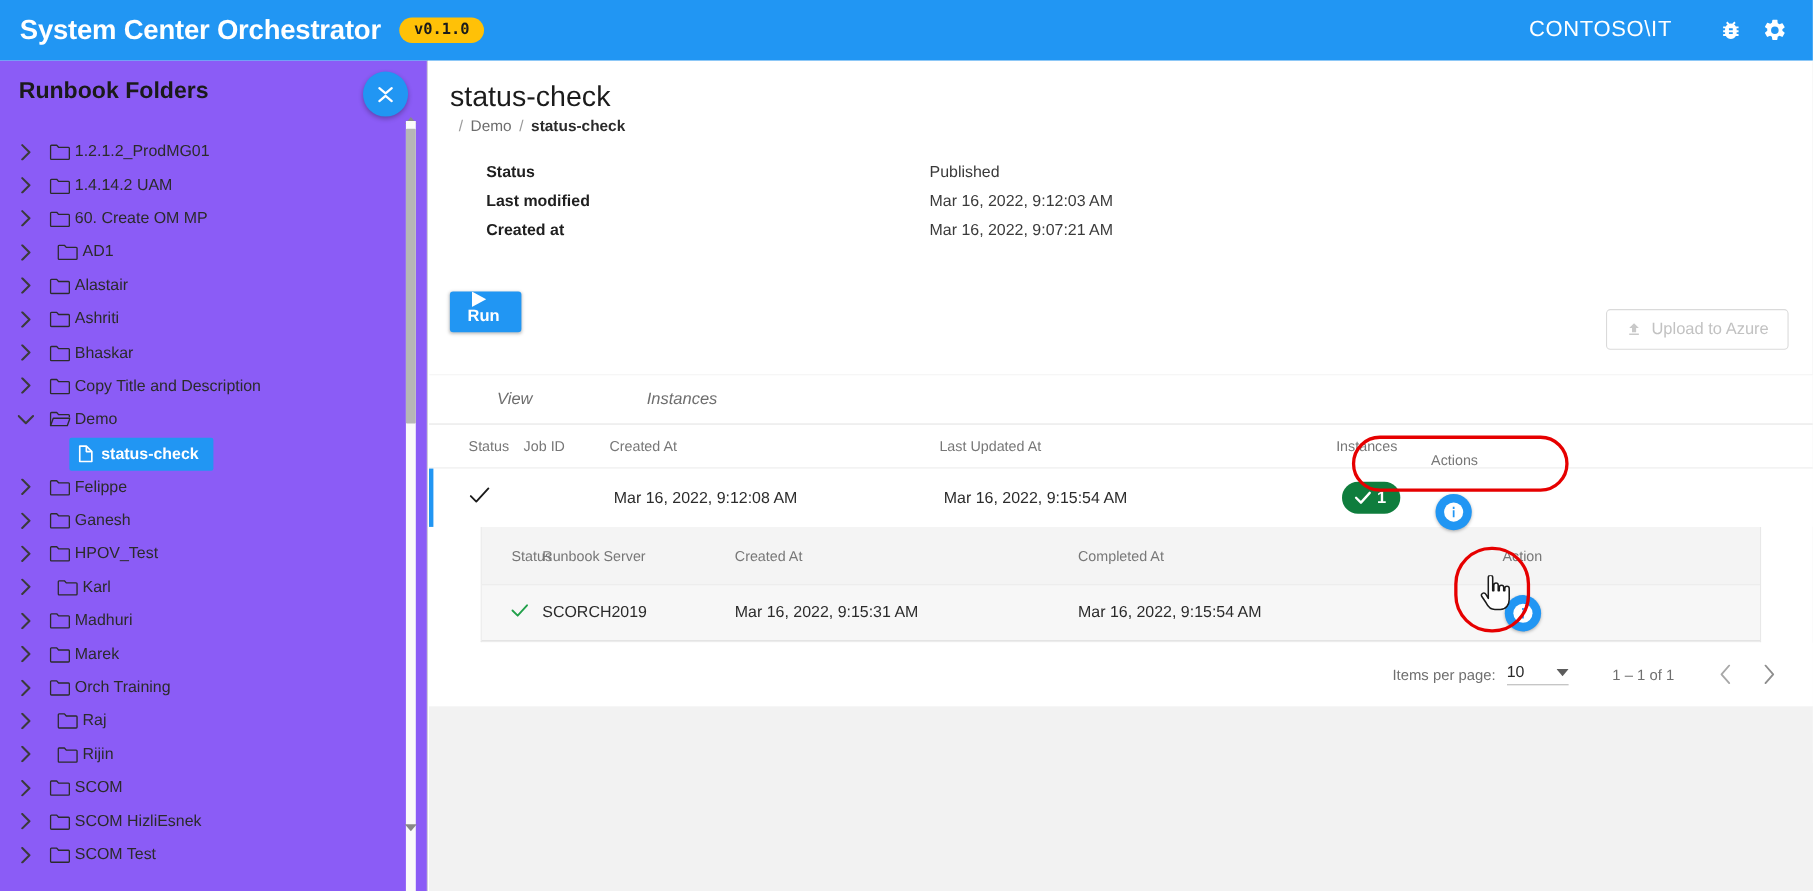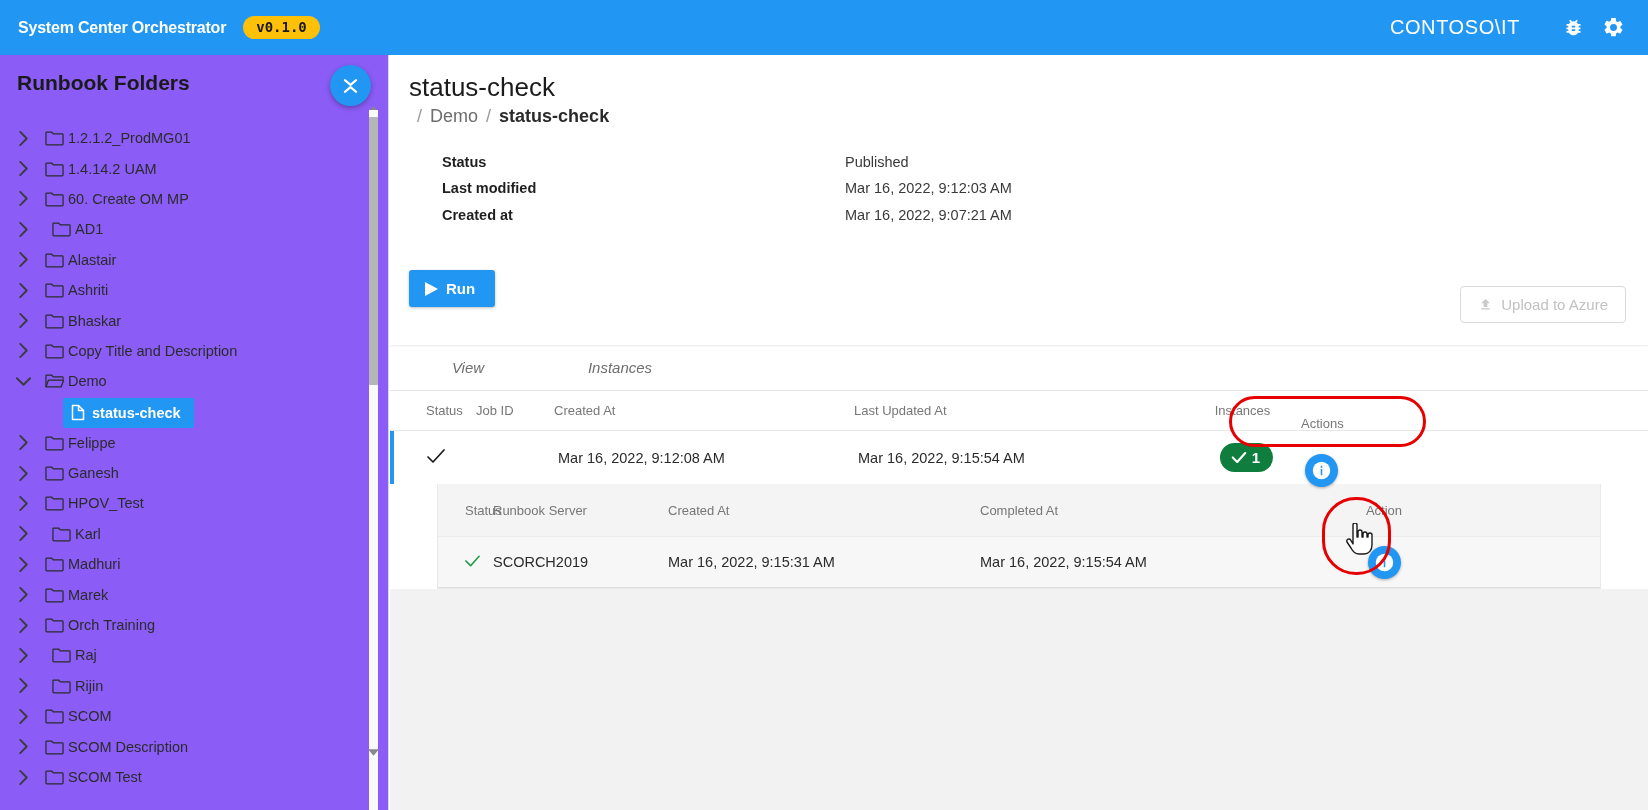--- a/index.html
+++ b/index.html
@@ -15,21 +15,21 @@
   .topbar {
     position: absolute; left: 0; top: 0;
     width: 1648px; height: 55px;
     background: #2196f3;
     display: flex; align-items: center;
     padding: 0 18px;
     z-index: 30;
   }
   .app-title {
     color: #ffffff;
-    font-size: 16px;
+    font-size: 25px;
     font-weight: bold;
     letter-spacing: -0.2px;
   }
   .version-badge {
     margin-left: 17px;
     background: #ffc107;
     color: #1b1b1b;
     border-radius: 13px;
     padding: 4px 13px 5px 13px;
     font-family: "DejaVu Sans Mono", monospace;
@@ -165,21 +165,21 @@
   }
   .page-title {
     font-size: 26px;
     color: #1b1b1b;
     padding-left: 19px;
     line-height: 1.1;
   }
   .breadcrumb {
     padding-left: 24px;
     margin-top: 4px;
-    font-size: 18px;
+    font-size: 14px;
     color: #7a7a7a;
   }
   .breadcrumb .sep { color: #9a9a9a; margin: 0 3px; }
   .breadcrumb .crumb-link { color: #6d6d6d; cursor: pointer; }
   .breadcrumb .crumb-current { color: #2b2b2b; font-weight: bold; }
 
   .meta {
     margin-top: 22px;
     padding-left: 52px;
   }
@@ -204,20 +204,21 @@
     border: none;
     border-radius: 3px;
     height: 37px;
     padding: 0 20px 0 16px;
     font-size: 15px;
     font-weight: bold;
     font-family: "Liberation Sans", sans-serif;
     display: flex; align-items: center;
     cursor: pointer;
     box-shadow: 0 1px 3px rgba(0,0,0,0.25);
+    flex-direction: column;
   }
   .run-btn .play { margin-right: 8px; display: flex; }
   .spacer { flex: 1 1 auto; }
   .upload-btn {
     border: 1px solid #dadada;
     background: #ffffff;
     color: #c2c2c2;
     border-radius: 4px;
     height: 37px;
     padding: 0 17px;
@@ -658,21 +659,21 @@
         <span class="chev">
           <svg width="11" height="15" viewBox="0 0 11 16" fill="none" stroke="#3b3b3b" stroke-width="2" stroke-linecap="round" stroke-linejoin="round">
             <path d="M2 1l7 7-7 7"></path>
           </svg>
         </span>
         <span class="folder-icon">
           <svg width="19" height="16" viewBox="0 0 20 16" fill="none" stroke="#2b2b2b" stroke-width="1.3" stroke-linejoin="round">
             <path d="M1 14.3V2.6c0-.5.4-.9.9-.9h5l1.8 2h9.4c.5 0 .9.4.9.9v9.7c0 .5-.4.9-.9.9H1.9c-.5 0-.9-.4-.9-.9z"></path>
           </svg>
         </span>
-        <span class="tree-label">SCOM Description</span>
+        <span class="tree-label">SCOM HizliEsnek</span>
       </div>
       <div class="tree-row">
         <span class="chev">
           <svg width="11" height="15" viewBox="0 0 11 16" fill="none" stroke="#3b3b3b" stroke-width="2" stroke-linecap="round" stroke-linejoin="round">
             <path d="M2 1l7 7-7 7"></path>
           </svg>
         </span>
         <span class="folder-icon">
           <svg width="19" height="16" viewBox="0 0 20 16" fill="none" stroke="#2b2b2b" stroke-width="1.3" stroke-linejoin="round">
             <path d="M1 14.3V2.6c0-.5.4-.9.9-.9h5l1.8 2h9.4c.5 0 .9.4.9.9v9.7c0 .5-.4.9-.9.9H1.9c-.5 0-.9-.4-.9-.9z"></path>
@@ -821,20 +822,42 @@
           <span class="info-btn">
             <svg width="19" height="19" viewBox="0 0 24 24">
                 <circle cx="12" cy="12" r="11" fill="#ffffff"></circle>
                 <path fill="#2196f3" d="M11 10h2v8h-2zM11 6h2v2.5h-2z"></path>
               </svg>
           </span>
         </div>
       </div>
     </div>
 
+    <div class="paginator">
+      <span class="ipp-label">Items per page:</span>
+      <span class="ipp-select">
+        <span>10</span>
+        <span style="margin-left:16px;">
+          <svg width="11" height="7" viewBox="0 0 12 7" fill="#5c5c5c">
+              <path d="M0 0h12L6 7z"></path>
+            </svg>
+        </span>
+      </span>
+      <span class="range-label">1 – 1 of 1</span>
+      <span class="pg-btn">
+        <svg width="11" height="18" viewBox="0 0 11 18" fill="none" stroke="#a8a8a8" stroke-width="1.7" stroke-linecap="round" stroke-linejoin="round">
+            <path d="M9 1L2 9l7 8"></path>
+          </svg>
+      </span>
+      <span class="pg-btn">
+        <svg width="11" height="18" viewBox="0 0 11 18" fill="none" stroke="#8e8e8e" stroke-width="1.7" stroke-linecap="round" stroke-linejoin="round">
+            <path d="M2 1l7 8-7 8"></path>
+          </svg>
+      </span>
+    </div>
   </div>
 </div>
 
 <div class="annot" style="left:1229px; top:396px; width:197px; height:51px;"></div>
 <div class="annot" style="left:1322px; top:497px; width:69px; height:78px; border-radius:34px;"></div>
 
 <div class="cursor-hand" style="left:1344px; top:523px;">
   <svg width="30" height="34" viewBox="0 0 30 34">
     <path d="M9 2c0-1.1.9-2 2-2s2 .9 2 2v12h1V9c0-1.1.9-2 2-2s2 .9 2 2v5h1v-3c0-1.1.9-2 2-2s2 .9 2 2v3h1v-2c0-1.1.9-2 2-2s2 .9 2 2v10c0 5-3 9-8 9h-5c-4 0-6-2-8-6L3 19c-.6-1.2 0-2.4 1.2-2.8 1-.3 2 .1 2.5 1L9 21V2z" fill="#ffffff" stroke="#1b1b1b" stroke-width="1.4" stroke-linejoin="round"></path>
   </svg>

